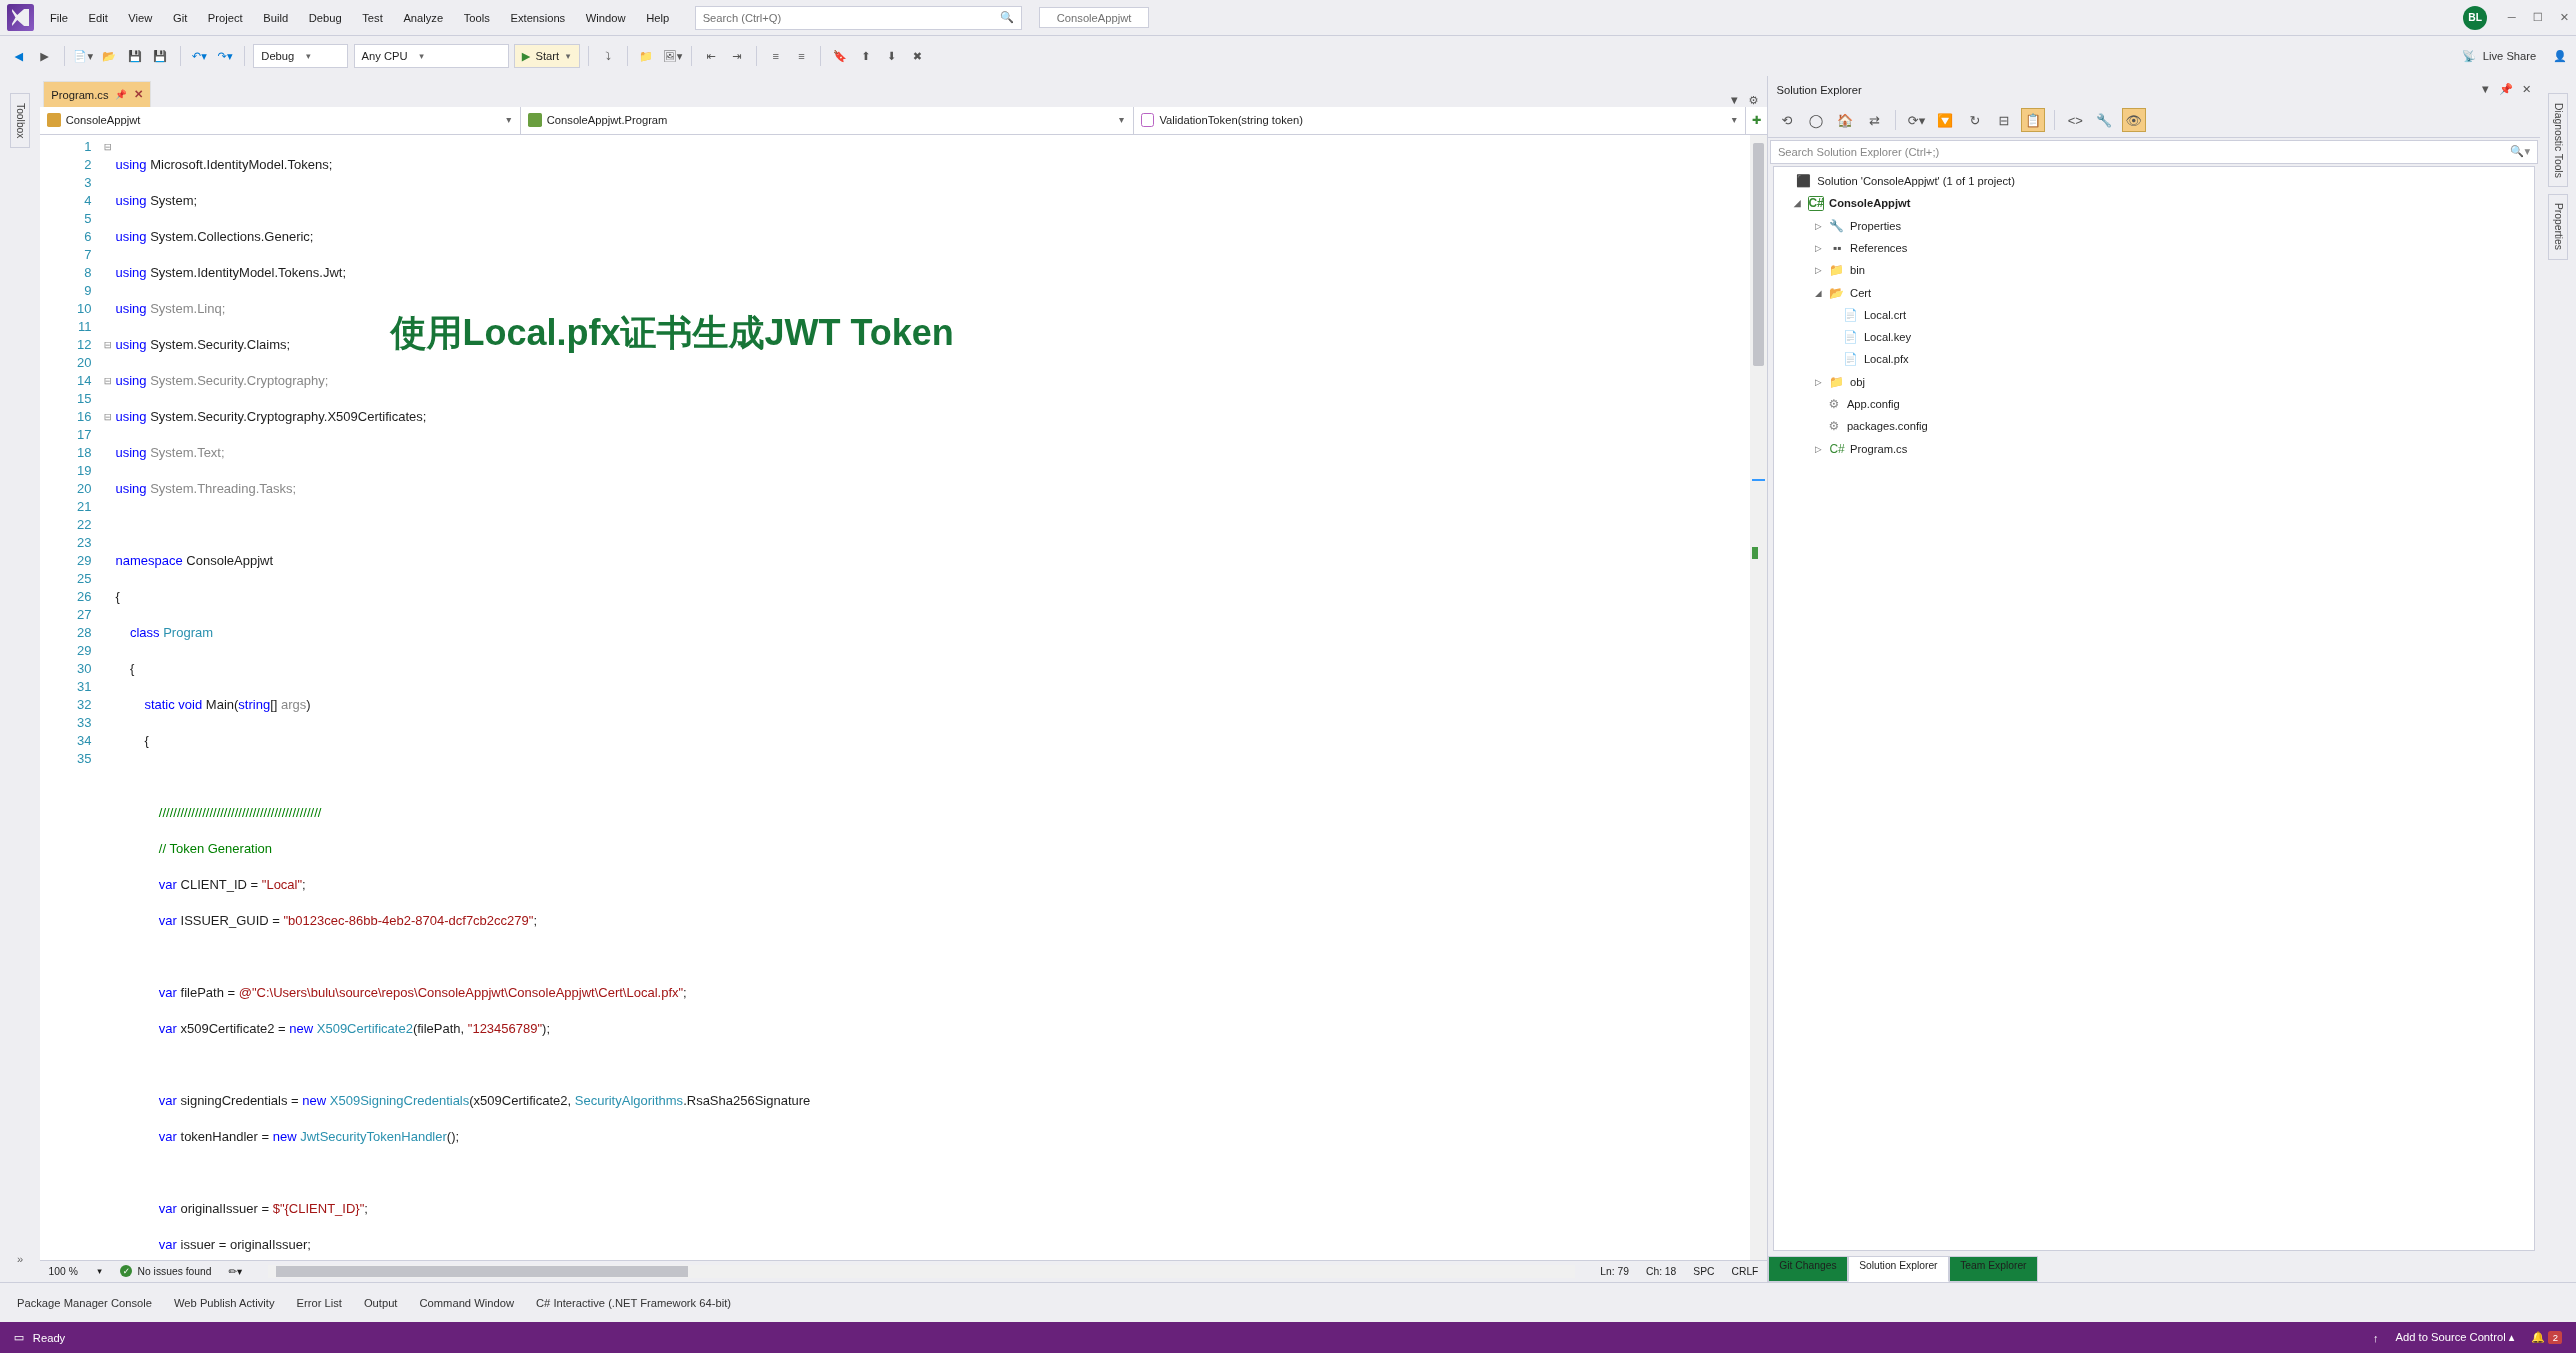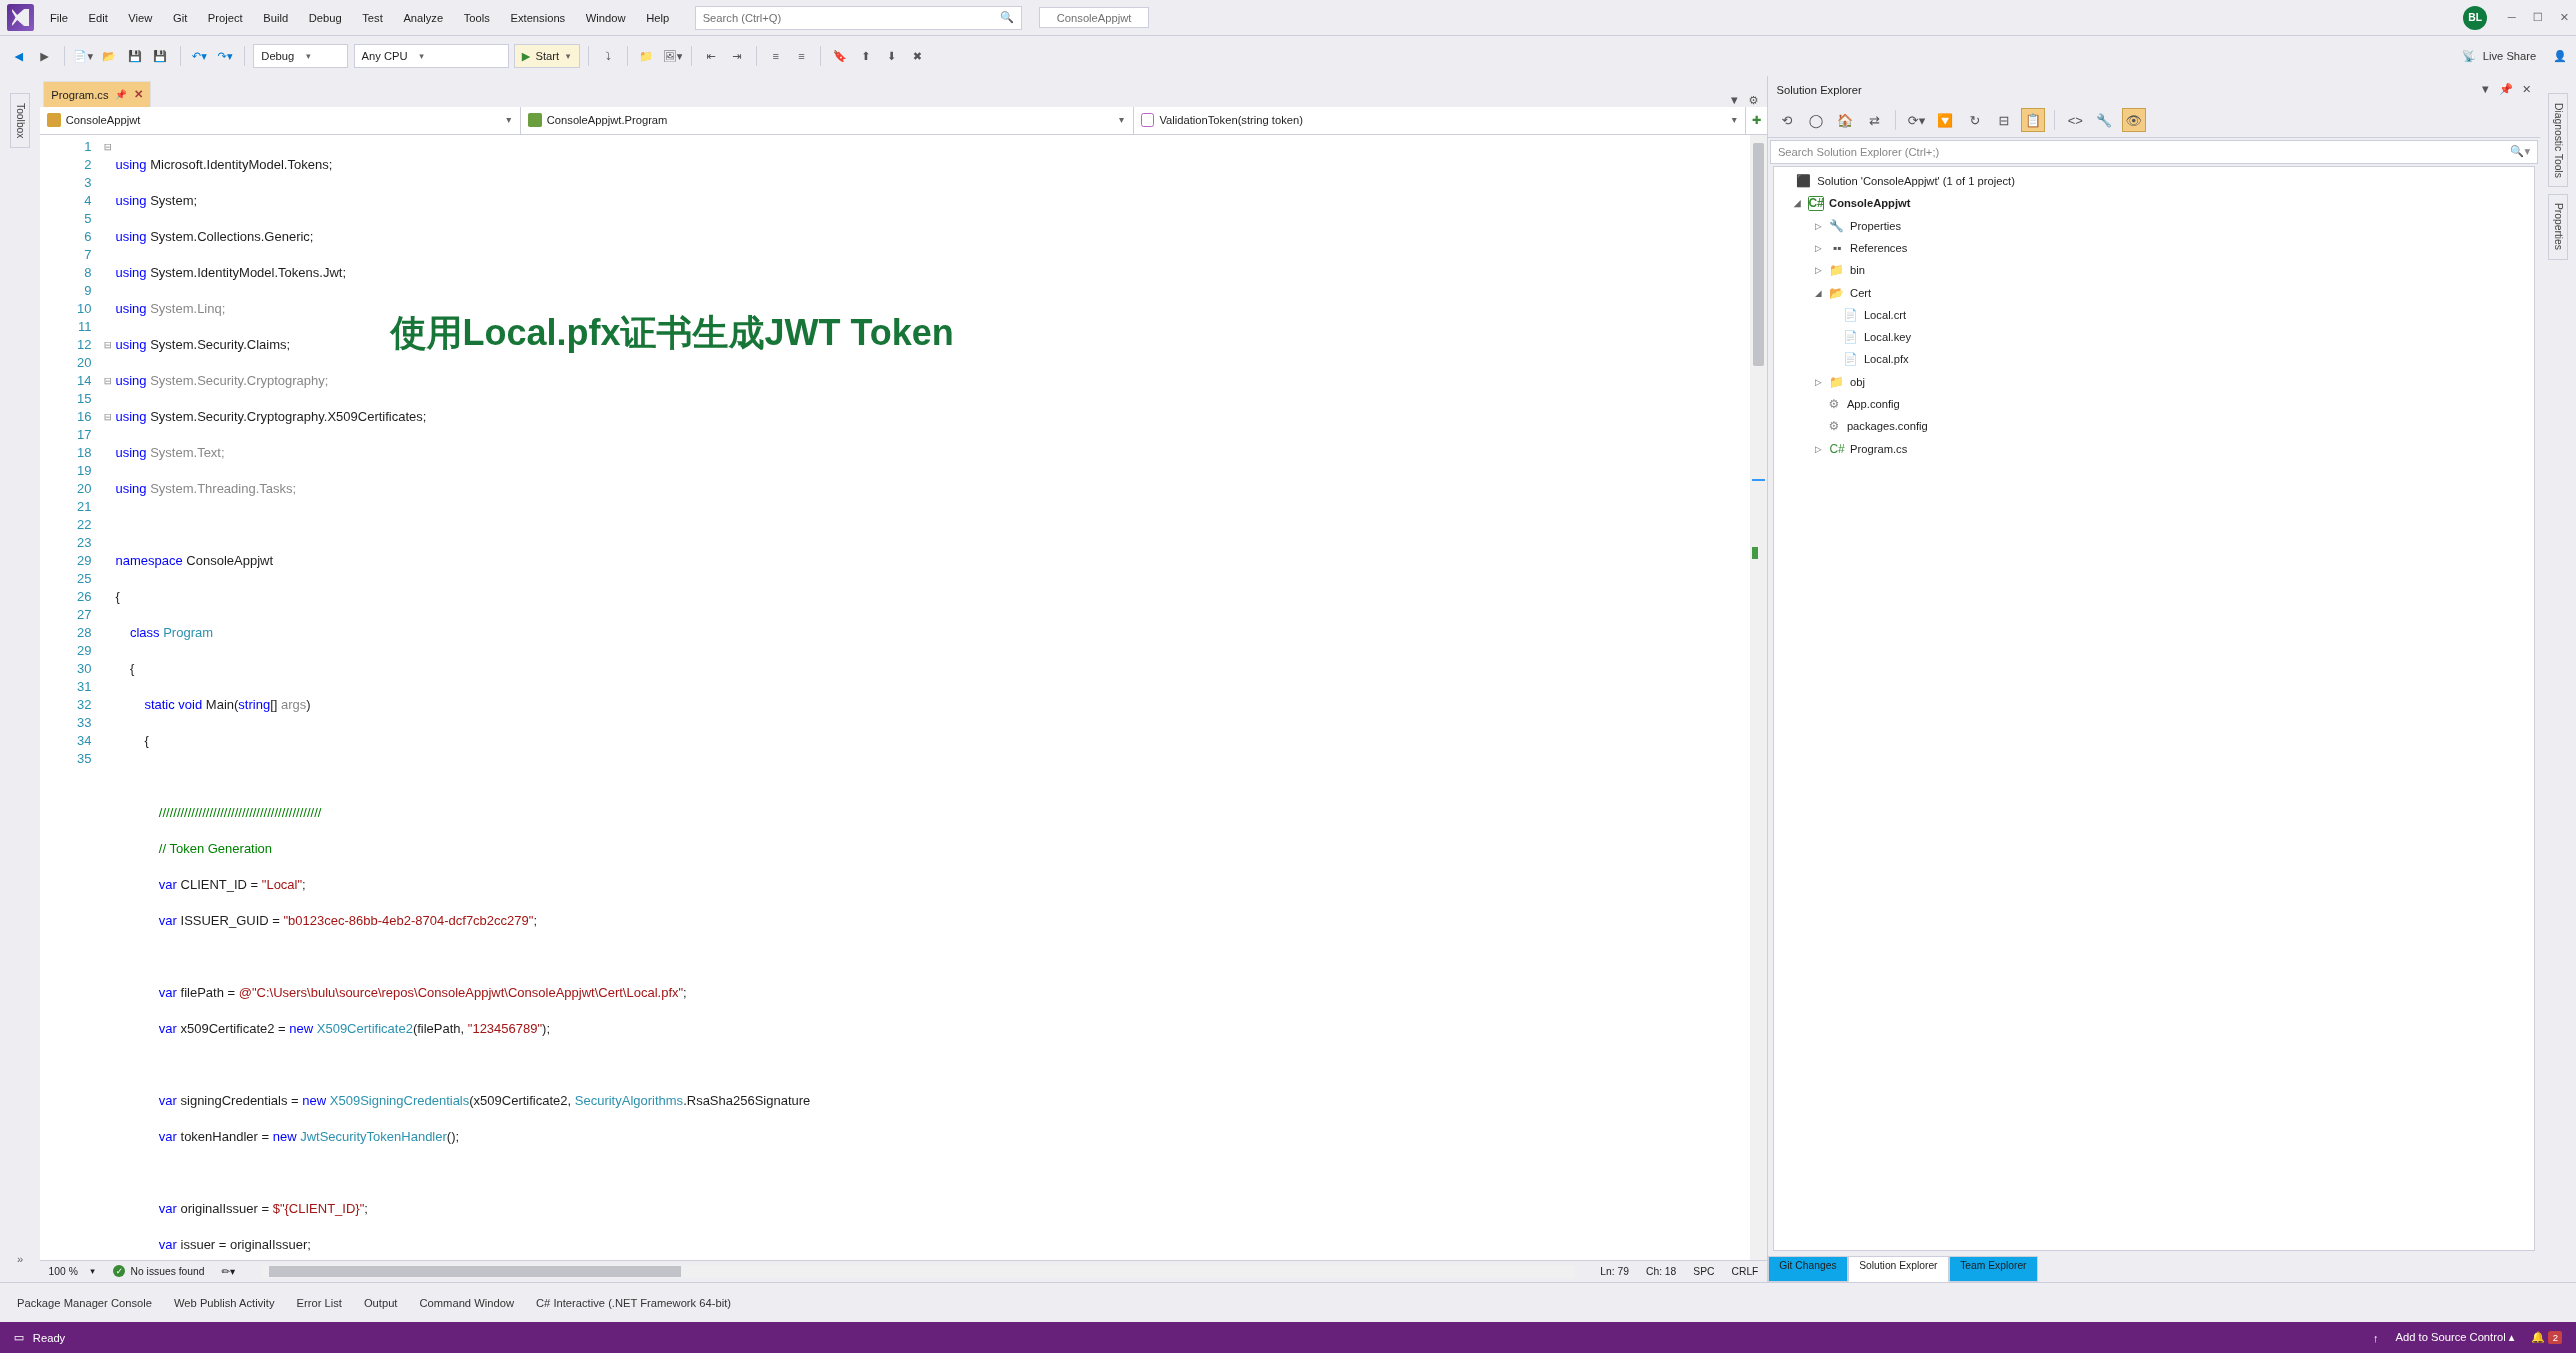--- a/index.html
+++ b/index.html
@@ -47,21 +47,21 @@
 .cls{color:#2b91af}
 .str{color:#a31515}
 .cmt{color:#008000}
 .gray{color:#888}
 .overlay-text{position:absolute;left:275px;top:189px;font-size:36px;font-weight:700;color:#177537}
 .scroll-v{width:17px;background:#f0f0f0;position:relative}
 .scroll-v .thumb{position:absolute;left:2.6px;right:2.6px;top:8.6px;height:223px;background:#c2c3c9;border-radius:1.7px}
 .scroll-v .mark{position:absolute;left:1.7px;right:1.7px;height:2.6px;background:#3399ff}
 .scroll-v .mark-g{position:absolute;left:1.7px;right:8.6px;height:12px;background:#449944}
 .status-row{height:22.3px;border-top:0.9px solid #cccedb;display:flex;align-items:center;padding:0 8.6px;gap:17px;font-size:10.3px;background:#eeeef2}
-.zoom-combo{display:flex;align-items:center;gap:11px}
+.zoom-combo{display:flex;align-items:center;gap:18px}
 .ok-icon{width:12px;height:12px;border-radius:50%;background:#388a34;color:#fff;display:flex;align-items:center;justify-content:center;font-size:8.6px}
 .hscroll{flex:1;height:13.7px;background:#f0f0f0;position:relative;margin:0 8.6px}
 .hscroll .th{position:absolute;left:8.6px;width:412px;top:1.7px;bottom:1.7px;background:#c2c3c9}
 .right-panel{width:773px;background:#eeeef2;display:flex;flex-direction:column;border-left:0.9px solid #cccedb}
 .panel-hdr{height:27.5px;background:#eeeef2;display:flex;align-items:center;padding:0 8.6px;font-size:11.2px;gap:6.9px}
 .panel-hdr .tools{margin-left:auto;display:flex;gap:8.6px;color:#555}
 .panel-tb{height:34px;display:flex;align-items:center;padding:0 6.9px;gap:5.2px;border-bottom:0.9px solid #cccedb}
 .panel-tb .btn{width:24px;height:24px;display:flex;align-items:center;justify-content:center;color:#555;cursor:pointer;font-size:13px}
 .panel-tb .btn.active{background:#f5cc84;border:0.9px solid #c8a24a}
 .panel-search{margin:2px;height:24px;border:0.9px solid #cccedb;background:#fff;display:flex;align-items:center;padding:0 6.9px;color:#888}
@@ -71,21 +71,21 @@
 .tree-row .ic{width:15.5px;height:15.5px;display:flex;align-items:center;justify-content:center;font-size:12px}
 .tree-row.bold{font-weight:700}
 .ic-sol{color:#7b2fb5}
 .ic-proj{color:#388a34;border:0.9px solid #388a34;border-radius:1.7px;font-size:8.6px;padding:0 1.7px}
 .ic-wrench{color:#555}
 .ic-ref{color:#555}
 .ic-folder{color:#dcb67a}
 .ic-file{color:#888}
 .ic-cs{color:#388a34}
 .panel-tabs-bot{height:26px;display:flex;background:#eeeef2}
-.ptab{padding:3.4px 10.3px;border:0.9px solid #cccedb;background:#0ea5e9;font-size:10.3px}
+.ptab{padding:3.4px 10.3px;border:0.9px solid #cccedb;background:#15803d;font-size:10.3px}
 .ptab.active{background:#fff;border-bottom-color:#fff}
 .right-side{width:36px;background:#eeeef2;display:flex;flex-direction:column;align-items:center;padding-top:17px}
 .bottom-tabs{height:40px;background:#eeeef2;display:flex;align-items:center;padding:0 17px;gap:22px;border-top:0.9px solid #cccedb;font-size:11.2px;color:#333}
 .status-bar{height:31px;background:#68217a;color:#fff;display:flex;align-items:center;padding:0 13.7px;font-size:11.2px}
 .status-bar .right{margin-left:auto;display:flex;align-items:center;gap:17px}
 .notif{background:#c74343;color:#fff;font-size:9.5px;padding:0.9px 4.3px;border-radius:2.6px}
 </style>
 </head>
 <body>
 

